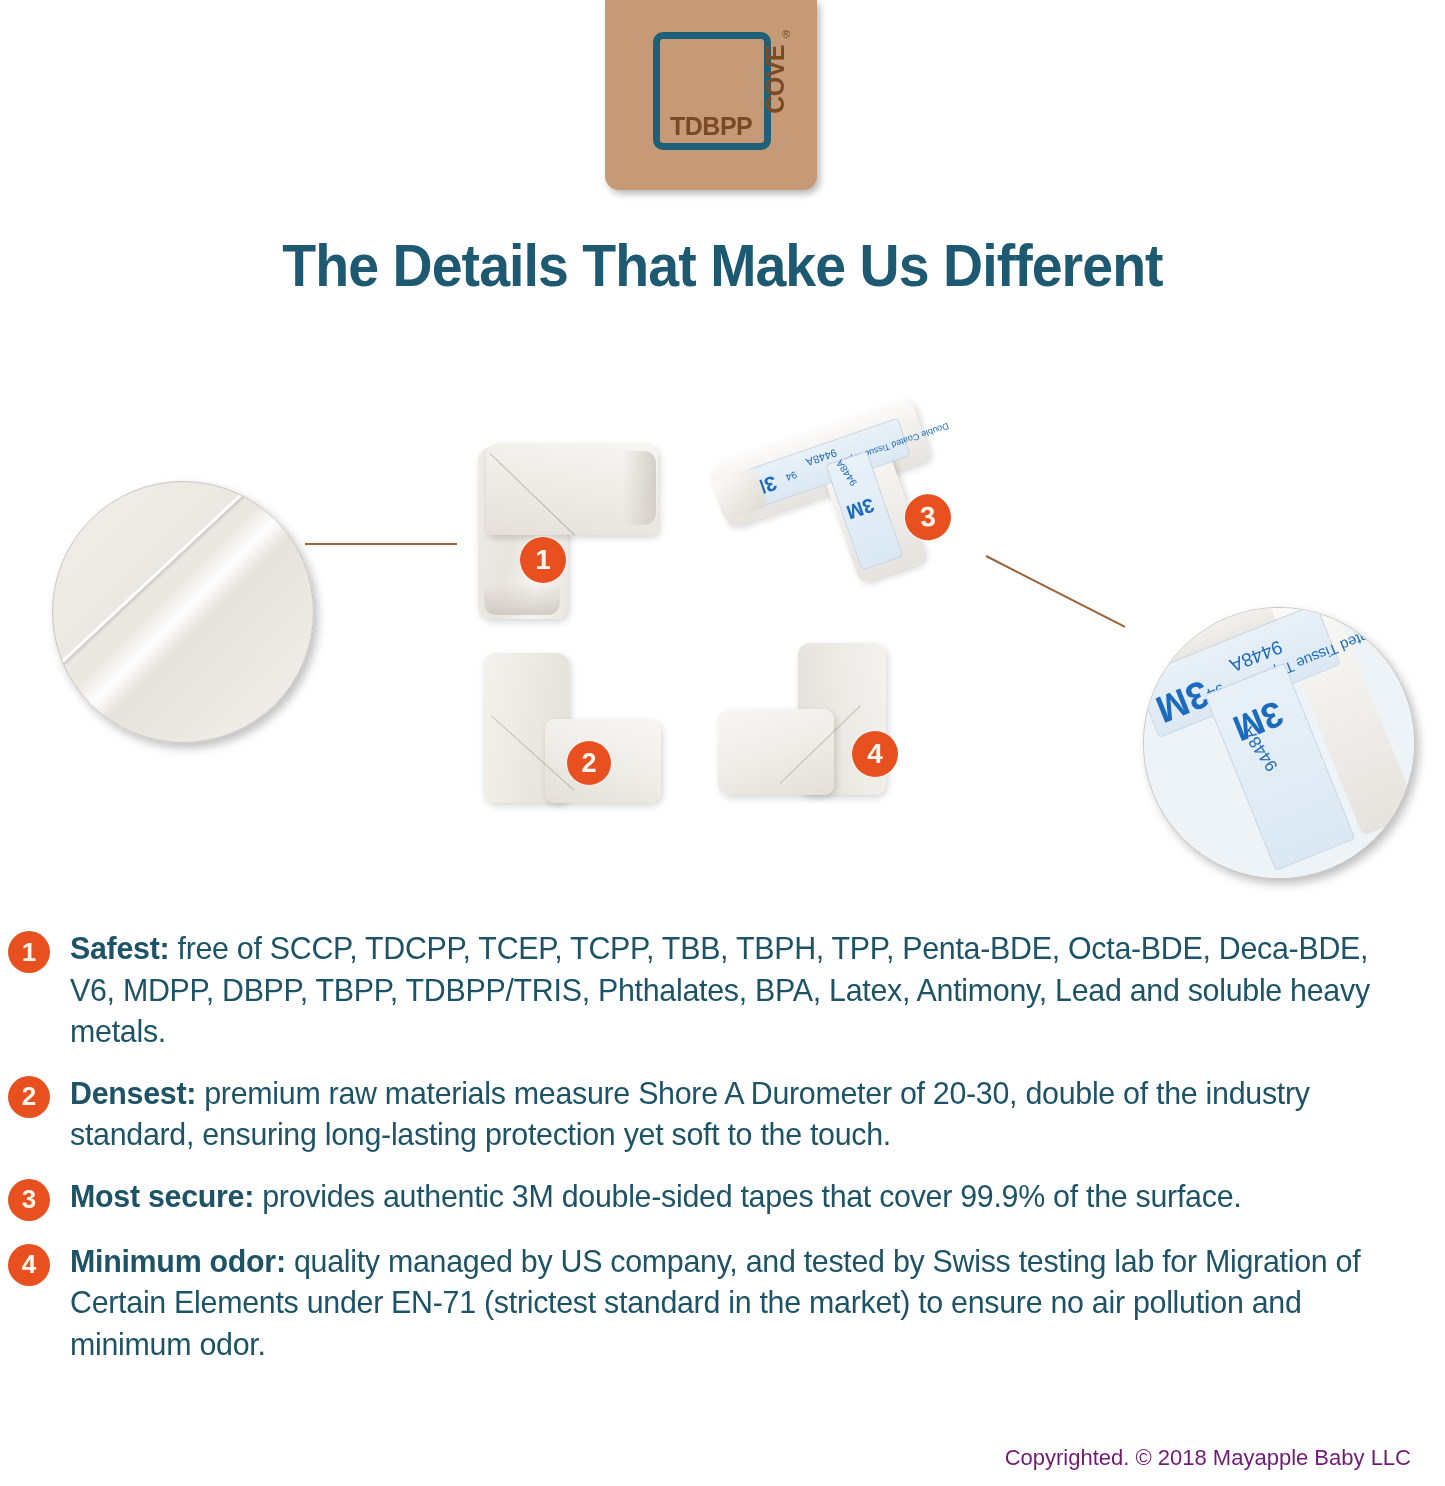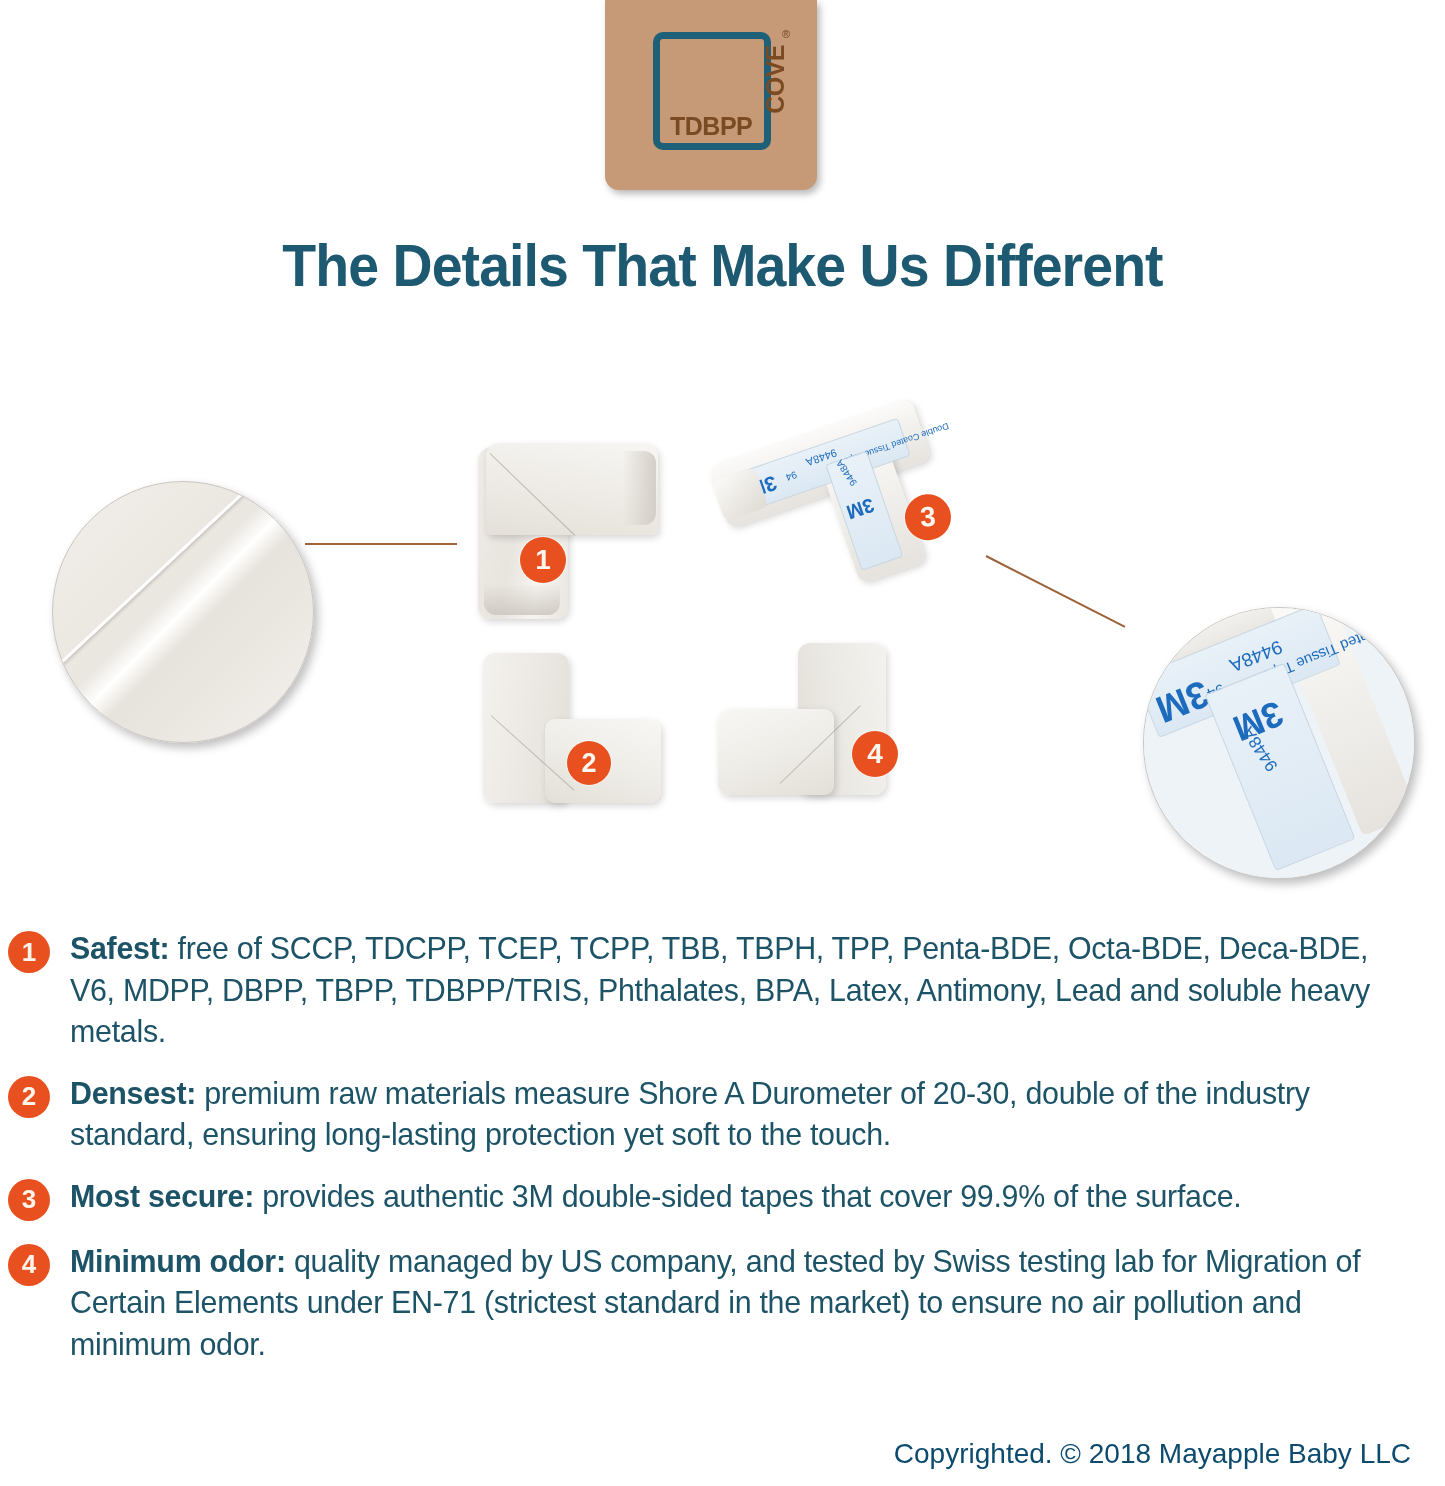--- a/index.html
+++ b/index.html
@@ -205,23 +205,23 @@
     max-width: 1420px;
   }
   .feature-text b { font-weight: bold; }
 
   
   .footer {
     position: absolute;
     right: 34px;
     bottom: 14px;
     text-align: center;
-    color: #0c4a6e;
-    font-family: "Liberation Sans", sans-serif;
-    font-size: 28px;
+    color: #701a75;
+    font-family: "Liberation Sans", sans-serif;
+    font-size: 22px;
     line-height: 1.33;
   }
 </style>
 </head>
 <body>
 
 <div id="page">
 
   <div class="logo-badge">
     <div class="logo-inner">

